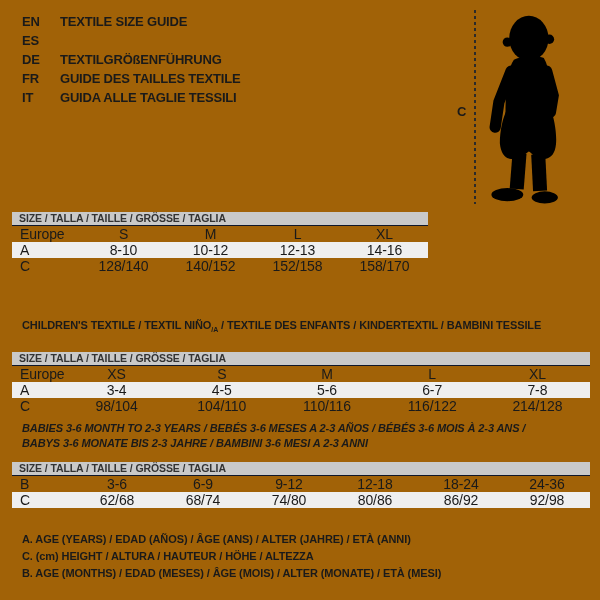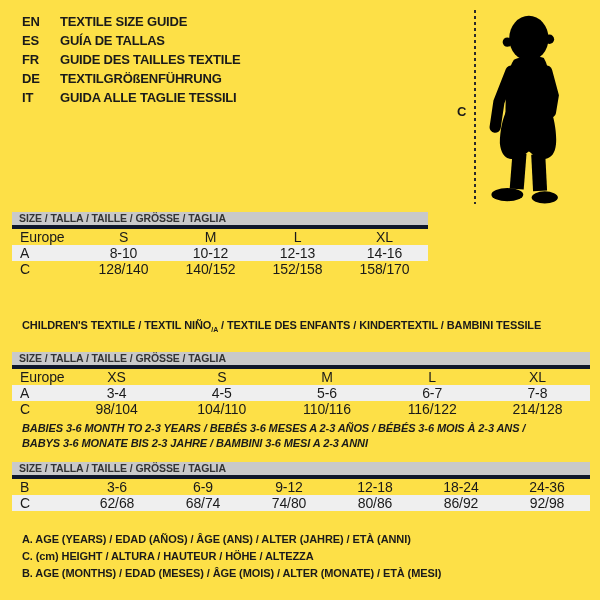--- a/index.html
+++ b/index.html
@@ -1,18 +1,18 @@
 <!DOCTYPE html>
 <html><head>
 <meta charset="utf-8">
 <style>
   html,body{margin:0;padding:0;background:#ffffff;}
   .page{
     position:relative;width:600px;height:600px;overflow:hidden;
-    background:#fde047;color:#1a1a1a;
+    background:#a16207;color:#1a1a1a;
     font-family:"Liberation Sans","DejaVu Sans",sans-serif;
   }
   
   .lang-list{position:absolute;left:22px;top:12px;}
   .lang-row{display:flex;font-weight:700;font-size:13px;line-height:19px;letter-spacing:-0.2px;}
   .lang-code{width:38px;}
   
   .baby-figure{position:absolute;left:474px;top:8px;width:126px;height:202px;}
   .dash-line{
     position:absolute;left:0;top:2px;width:2px;height:194px;
@@ -25,21 +25,21 @@
   .s1{top:212px;width:416px;}
   .s2{top:318px;width:578px;}
   .s3{top:421px;width:578px;}
   .heading{
     font-size:11px;font-weight:700;line-height:14px;margin:0 0 15px 10px;
     white-space:nowrap;letter-spacing:-0.1px;
   }
   .s3 .heading{margin-bottom:11px;line-height:15px;font-style:italic;}
   .heading .sub{font-size:7px;vertical-align:sub;}
   .size-bar{
-    background:#c9c9c9;border-bottom:4px solid #0f172a;
+    background:#c9c9c9;border-bottom:1px solid #0f172a;
     height:13px;line-height:13px;font-size:10.5px;font-weight:700;color:#333333;
     padding-left:7px;letter-spacing:-0.1px;
   }
   table.tbl{width:100%;border-collapse:collapse;table-layout:fixed;}
   .tbl td{
     height:16px;padding:0;text-align:center;font-size:14px;line-height:16px;
     letter-spacing:-0.1px;white-space:nowrap;
   }
   .tbl td.row-label{text-align:left;padding-left:8px;}
   .tbl tr:nth-child(even){background:#efefef;}
@@ -55,29 +55,28 @@
 
 <div class="page">
 
   <div class="lang-list">
     <div class="lang-row">
       <span class="lang-code">EN</span>
       <span class="lang-title">TEXTILE SIZE GUIDE</span>
     </div>
     <div class="lang-row">
       <span class="lang-code">ES</span>
-      <span class="lang-title">GUÍA DE TALLAS</span>
+    </div>
+    <div class="lang-row">
+      <span class="lang-code">DE</span>
+      <span class="lang-title">TEXTILGRÖßENFÜHRUNG</span>
     </div>
     <div class="lang-row">
       <span class="lang-code">FR</span>
       <span class="lang-title">GUIDE DES TAILLES TEXTILE</span>
-    </div>
-    <div class="lang-row">
-      <span class="lang-code">DE</span>
-      <span class="lang-title">TEXTILGRÖßENFÜHRUNG</span>
     </div>
     <div class="lang-row">
       <span class="lang-code">IT</span>
       <span class="lang-title">GUIDA ALLE TAGLIE TESSILI</span>
     </div>
   </div>
 
   <div class="baby-figure">
     <div class="dash-line"></div>
     <span class="figure-label">C</span>

